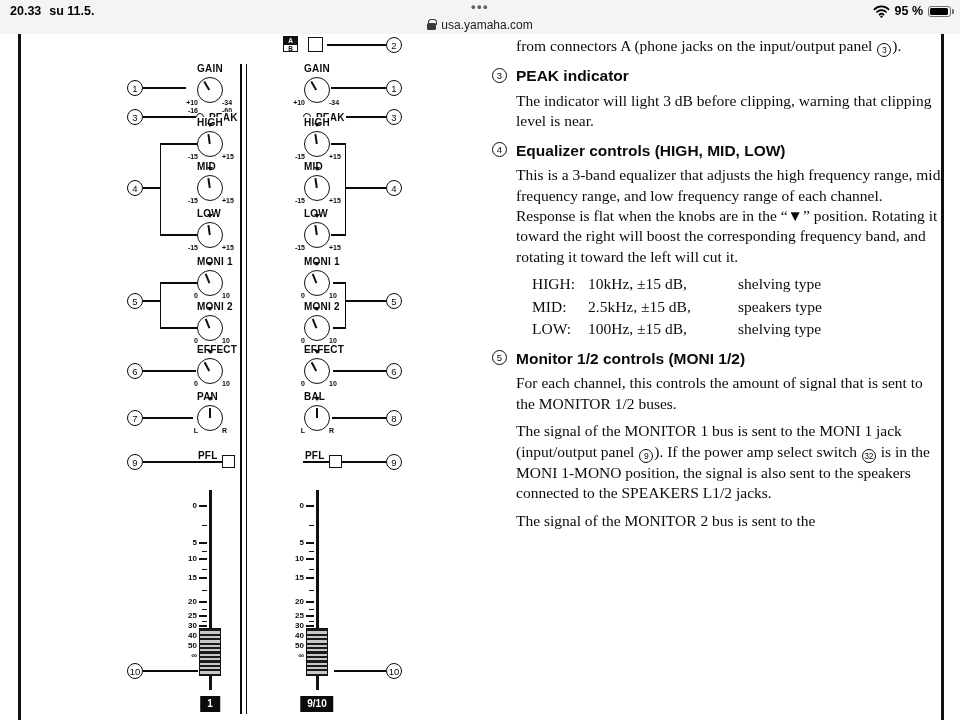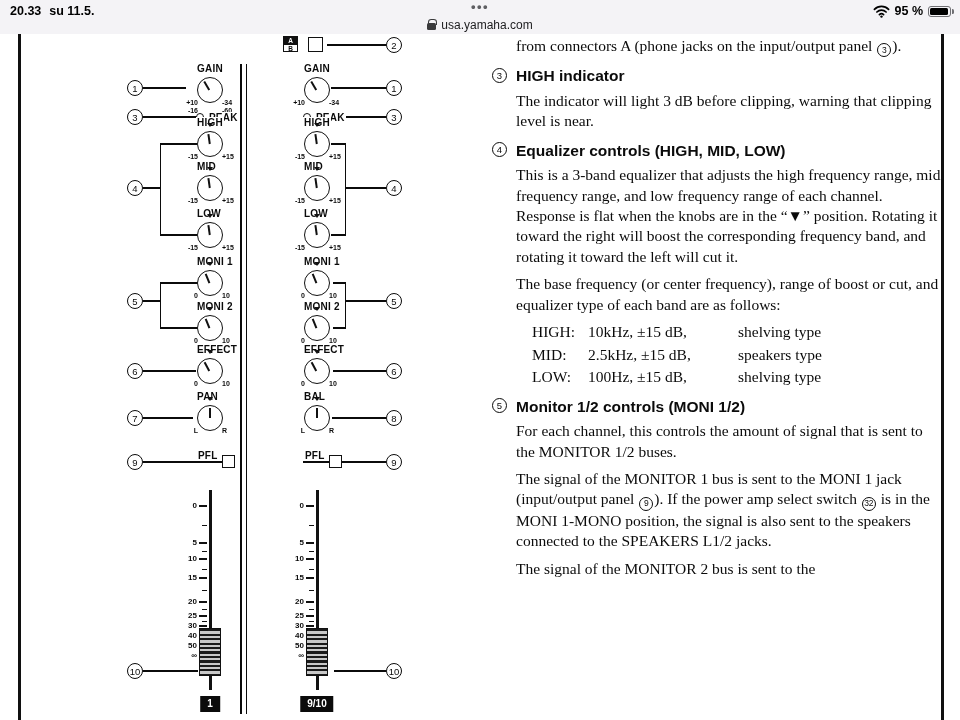--- a/index.html
+++ b/index.html
@@ -297,25 +297,24 @@
         <div class="ln" style="left: 345px; top: 249px; width: 1.2px; height: 45px;"></div>
         <div class="ln" style="left: 333px; top: 248.4px; width: 13px; height: 1.2px;"></div>
         <div class="ln" style="left: 333px; top: 293.4px; width: 13px; height: 1.2px;"></div>
         <div class="ln" style="left: 333px; top: 336.4px; width: 53px; height: 1.2px;"></div>
         <div class="ln" style="left: 332px; top: 383.4px; width: 54px; height: 1.2px;"></div>
         <div class="ln" style="left: 342px; top: 427.4px; width: 44px; height: 1.2px;"></div>
         <div class="ln" style="left: 334px; top: 636.4px; width: 52px; height: 1.2px;"></div>
       </div>
     <div class="article" id="article">
         <p class="art-para">from connectors A (phone jacks on the input/output panel <span class="circled inline">3</span>).</p>
-        <div class="art-heading"><span class="circled h-num">3</span><span>HIGH indicator</span></div>
+        <div class="art-heading"><span class="circled h-num">3</span><span>PEAK indicator</span></div>
         <p class="art-para">The indicator will light 3 dB before clipping, warning that clipping level is near.</p>
         <div class="art-heading"><span class="circled h-num">4</span><span>Equalizer controls (HIGH, MID, LOW)</span></div>
         <p class="art-para">This is a 3-band equalizer that adjusts the high frequency range, mid frequency range, and low frequency range of each channel. Response is flat when the knobs are in the “▼” position. Rotating it toward the right will boost the corresponding frequency band, and rotating it toward the left will cut it.</p>
-        <p class="art-para">The base frequency (or center frequency), range of boost or cut, and equalizer type of each band are as follows:</p>
         <div class="spec-row">
           <span class="spec-band">HIGH:</span>
           <span class="spec-freq">10kHz, ±15 dB,</span>
           <span class="spec-kind">shelving type</span>
         </div>
         <div class="spec-row">
           <span class="spec-band">MID:</span>
           <span class="spec-freq">2.5kHz, ±15 dB,</span>
           <span class="spec-kind">speakers type</span>
         </div>

